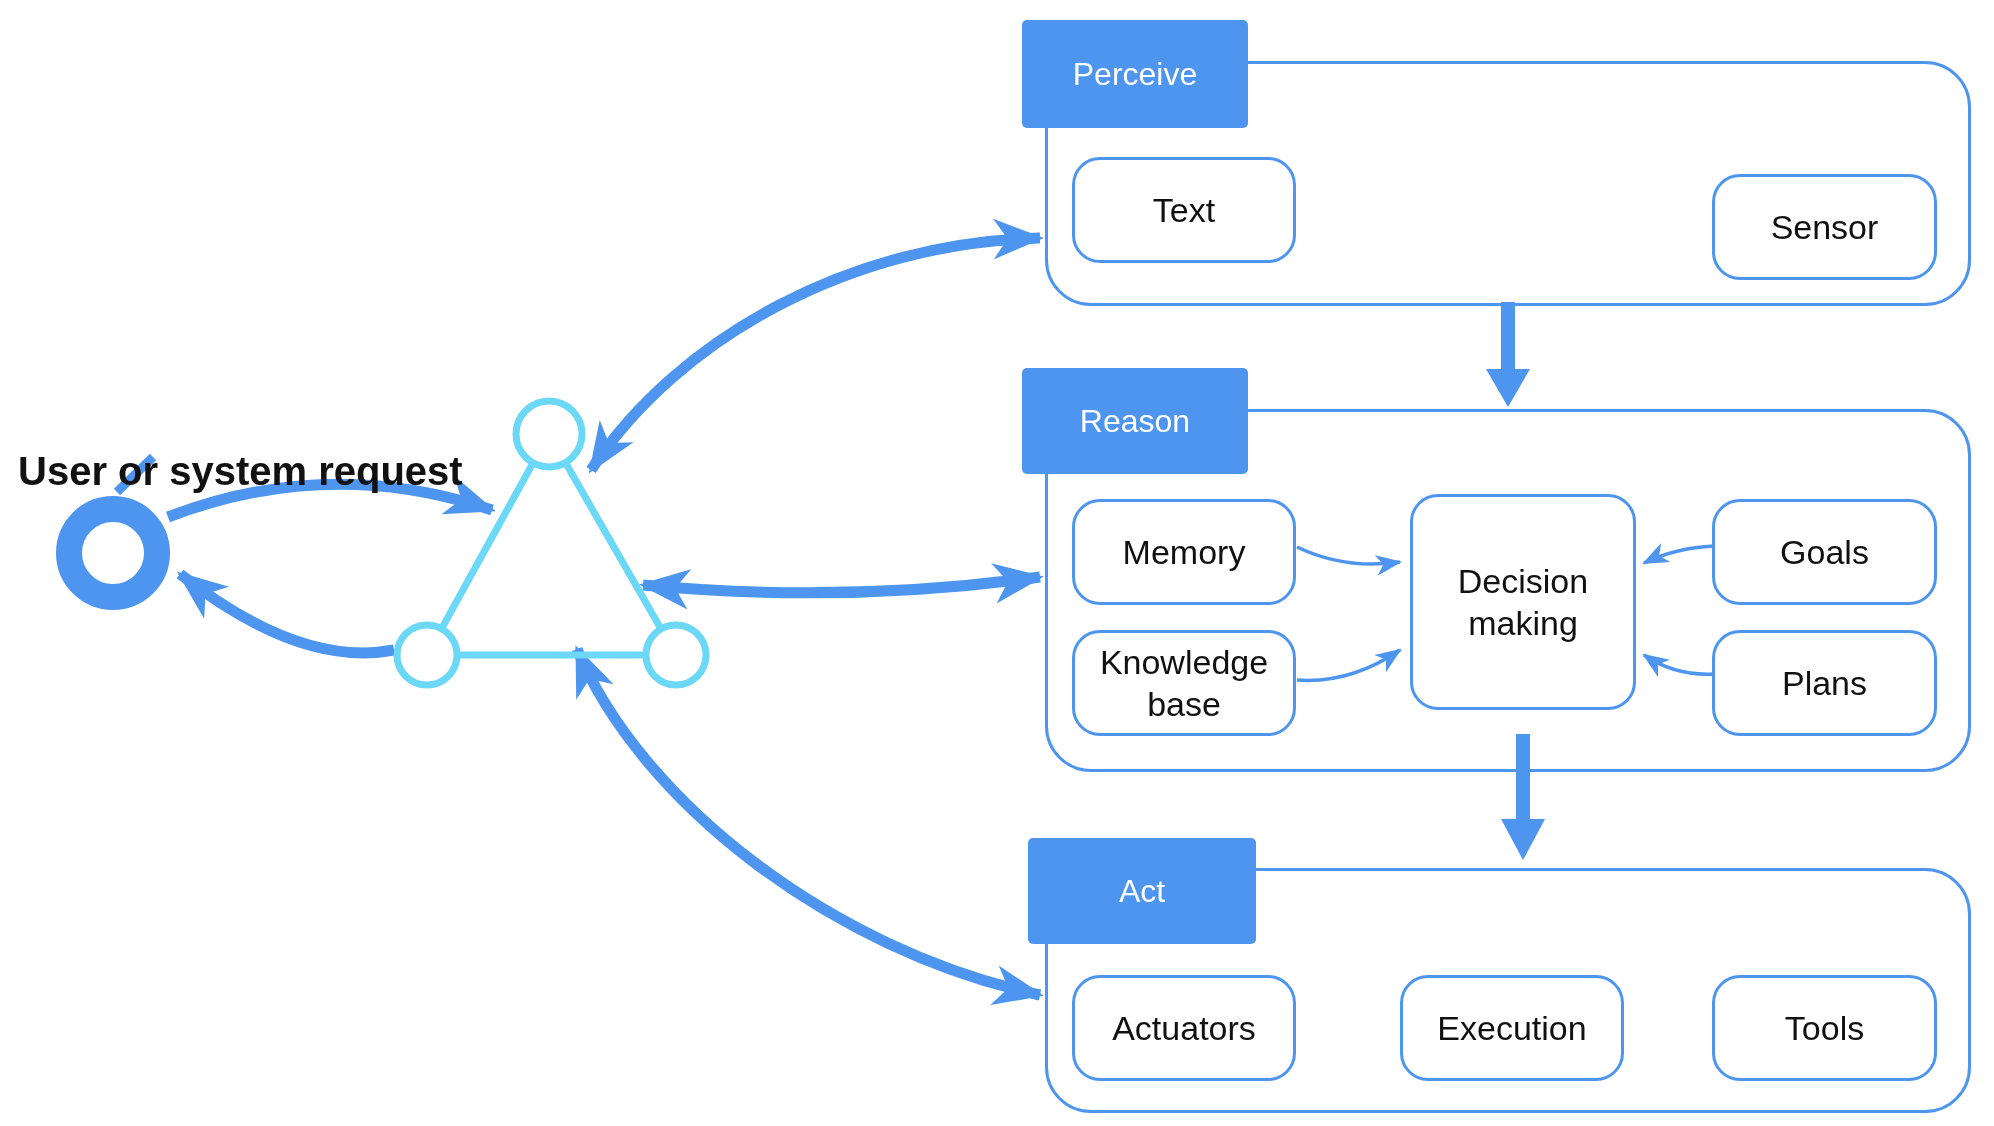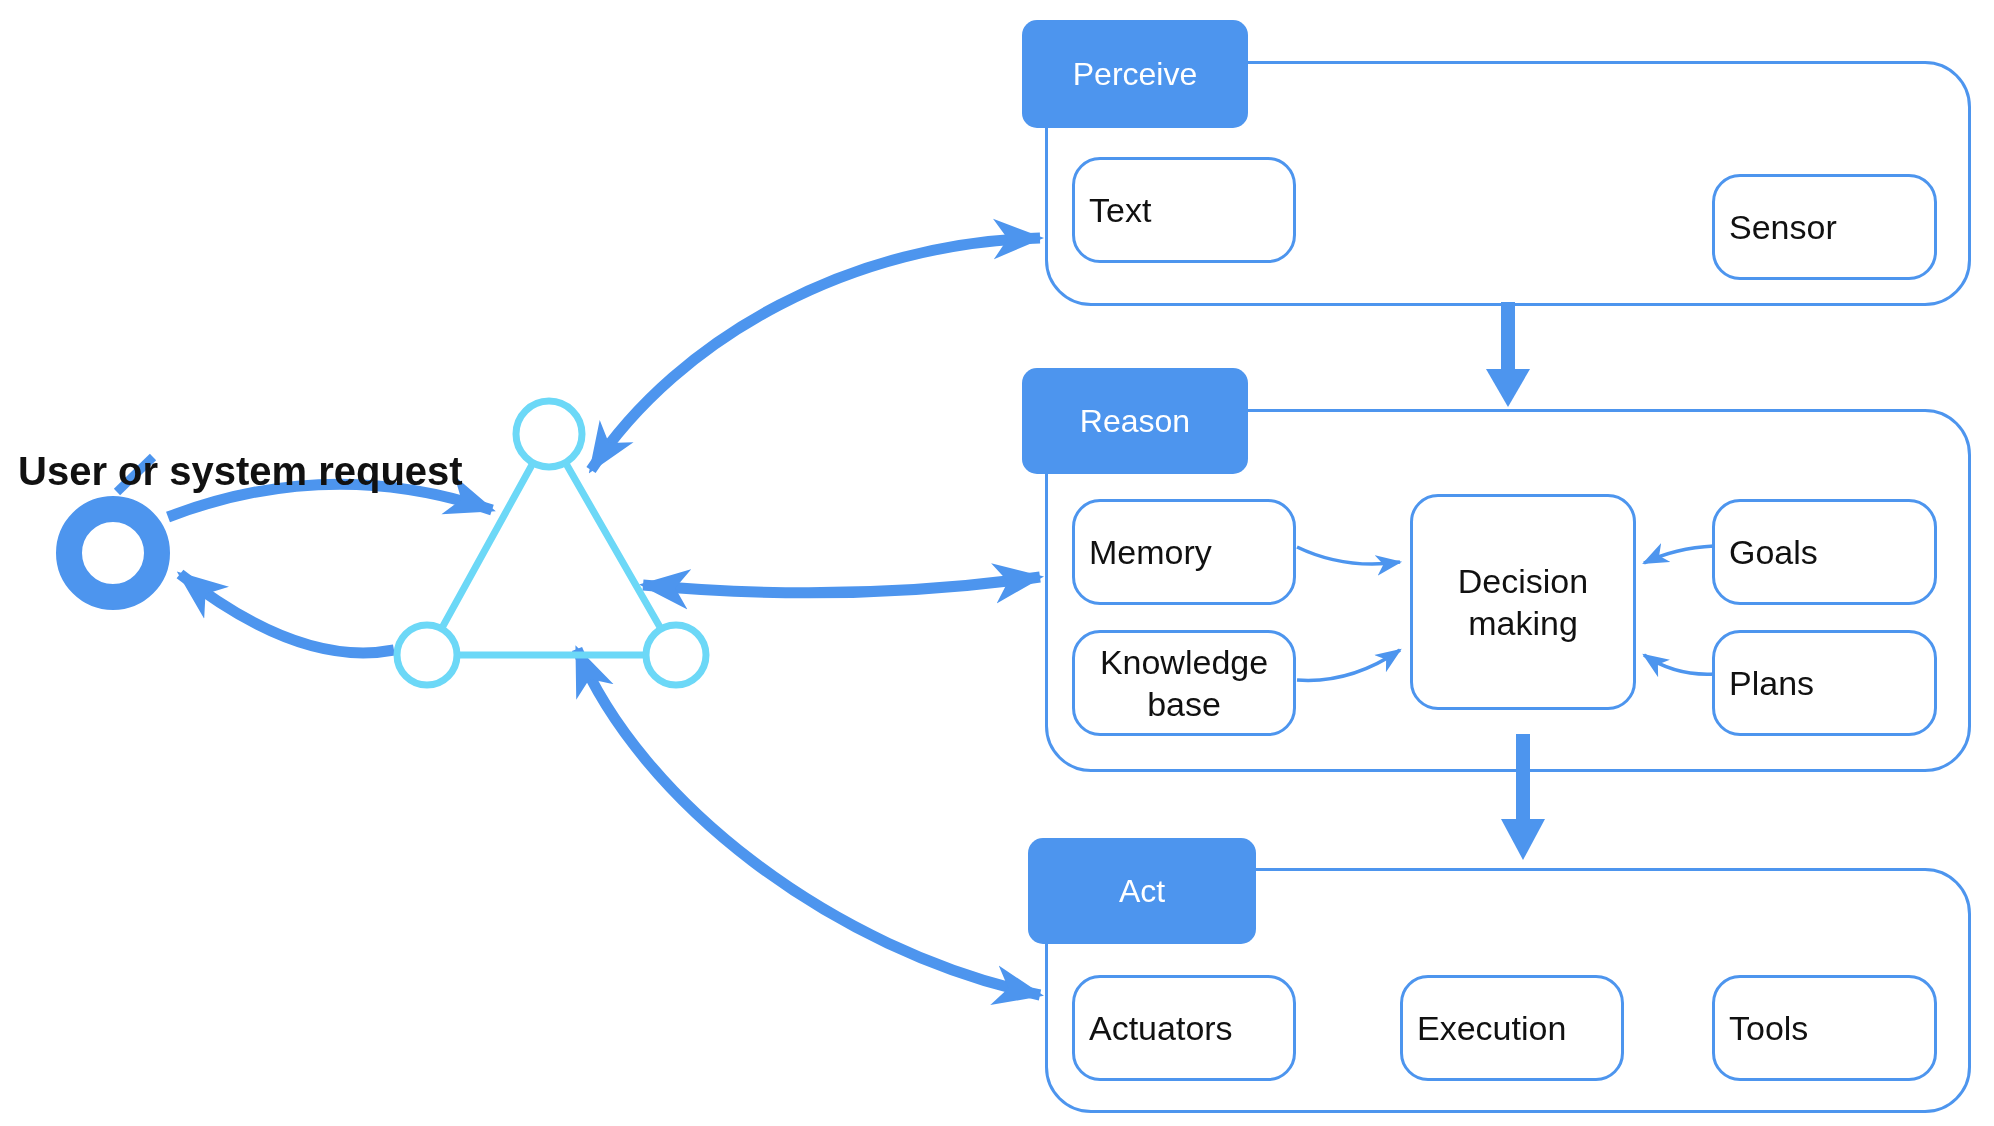--- a/index.html
+++ b/index.html
@@ -11,31 +11,31 @@
 
   
   .container{position:absolute;border:3px solid var(--accent);border-radius:46px;background:transparent;}
   .container.perceive{left:1045px;top:61px;width:920px;height:239px;}
   .container.reason  {left:1045px;top:409px;width:920px;height:357px;}
   .container.act     {left:1045px;top:868px;width:920px;height:239px;}
 
   
   .tab{
     position:absolute;background:var(--accent);color:var(--tabText);
-    border-radius:15px;display:flex;align-items:center;justify-content:center;
+    border-radius:5px;display:flex;align-items:center;justify-content:center;
     font-size:32px;font-weight:400;
   }
   .tab.perceive{left:-26px;top:-44px;width:226px;height:108px;}
   .tab.reason  {left:-26px;top:-44px;width:226px;height:106px;}
   .tab.act     {left:-20px;top:-33px;width:228px;height:106px;}
 
   
   .box{
     position:absolute;background:#ffffff;border:3px solid var(--accent);
-    border-radius:28px;display:flex;align-items:center;
+    border-radius:28px;display:flex;align-items:center;justify-content:center;
     font-size:34px;color:var(--ink);text-align:center;line-height:1.25;padding:0 14px;box-sizing:border-box;
   }
   .box.text     {left:1072px;top:157px;width:224px;height:106px;}
   .box.audio    {left:1400px;top:157px;width:224px;height:106px;}
   .box.sensor   {left:1712px;top:174px;width:225px;height:106px;}
   .box.memory   {left:1072px;top:499px;width:224px;height:106px;}
   .box.knowledge{left:1072px;top:630px;width:224px;height:106px;}
   .box.decision {left:1410px;top:494px;width:226px;height:216px;}
   .box.goals    {left:1712px;top:499px;width:225px;height:106px;}
   .box.plans    {left:1712px;top:630px;width:225px;height:106px;}

